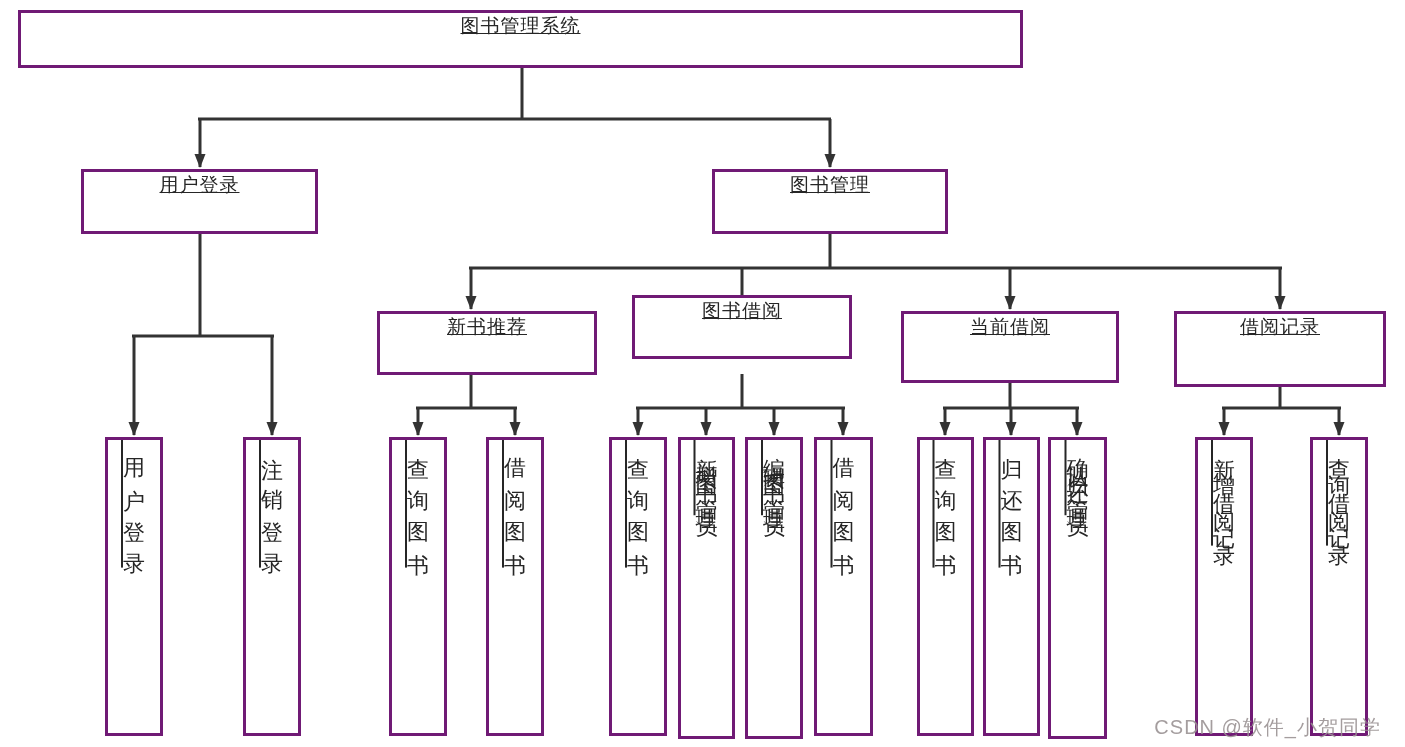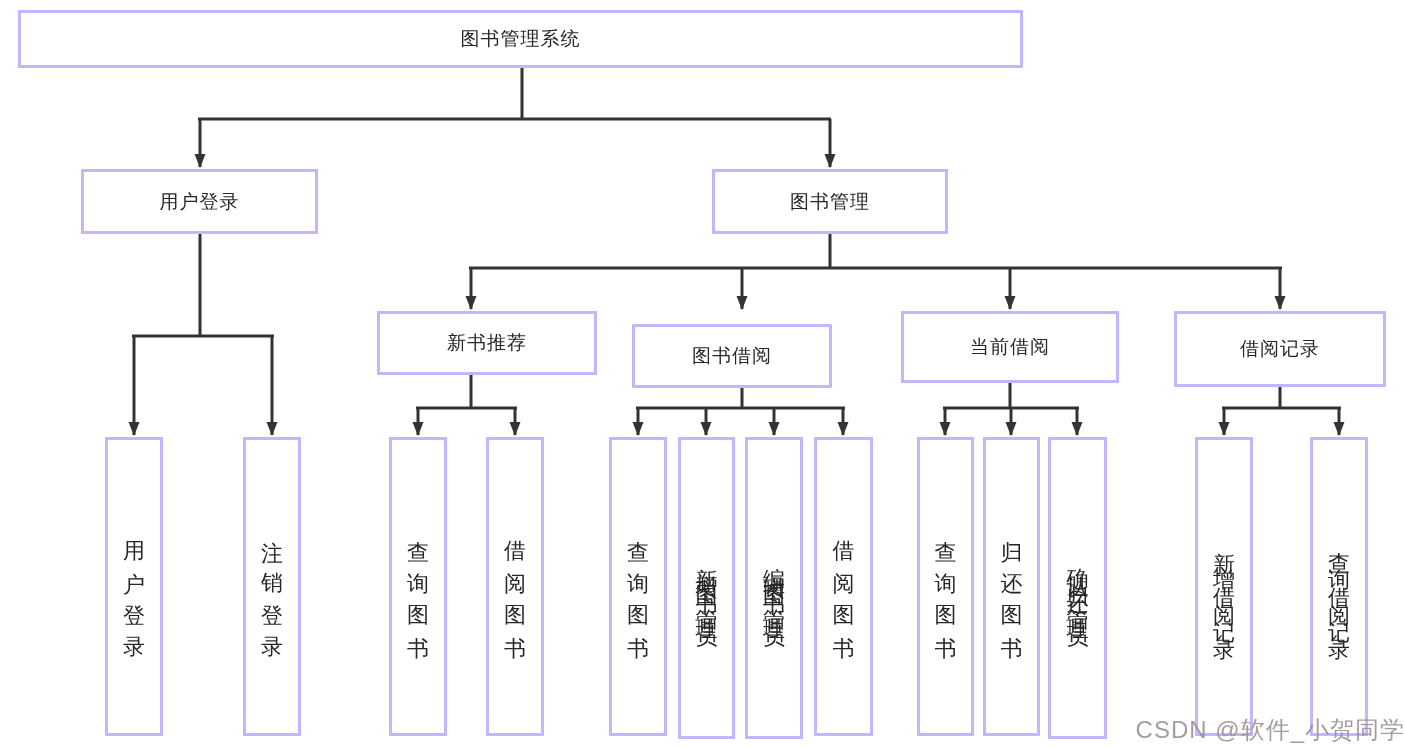--- a/index.html
+++ b/index.html
@@ -19,45 +19,45 @@
     position: absolute;
     left: 0; top: 0;
     width: 1405px;
     height: 747px;
     z-index: 1;
     pointer-events: none;
   }
   .node {
     position: absolute;
     background: #ffffff;
-    border: 3px solid #c4b5fd;
+    border: 3px solid #701a75;
     display: flex;
-    align-items: center;
     justify-content: center;
     box-sizing: border-box;
     z-index: 2;
     color: #262626;
+    text-decoration: underline;
   }
   .hbox {
     font-size: 19px;
     letter-spacing: 1px;
     white-space: nowrap;
   }
   .leaf .v-text {
     writing-mode: vertical-rl;
     text-orientation: mixed;
     font-size: 22px;
     line-height: 1;
     color: #262626;
   }
   #watermark {
     position: absolute;
-    right: 0;
+    right: 24px;
     top: 714px;
-    font-size: 24px;
+    font-size: 20px;
     color: rgba(154, 146, 148, 0.9);
     letter-spacing: 1px;
     z-index: 5;
     white-space: nowrap;
   }
 </style>
 </head>
 <body>
 
 <div id="canvas">
@@ -112,21 +112,21 @@
   <div class="node hbox" style="left:81px; top:169px; width:237px; height:65px;">
     <span>用户登录</span>
   </div>
   <div class="node hbox" style="left:712px; top:169px; width:236px; height:65px;">
     <span>图书管理</span>
   </div>
 
   <div class="node hbox" style="left:377px; top:311px; width:220px; height:64px;">
     <span>新书推荐</span>
   </div>
-  <div class="node hbox" style="left:632px; top:324px; width:200px; height:64px;">
+  <div class="node hbox" style="left:632px; top:295px; width:220px; height:64px;">
     <span>图书借阅</span>
   </div>
   <div class="node hbox" style="left:901px; top:311px; width:218px; height:72px;">
     <span>当前借阅</span>
   </div>
   <div class="node hbox" style="left:1174px; top:311px; width:212px; height:76px;">
     <span>借阅记录</span>
   </div>
 
   <div class="node leaf" style="left:105px; top:437px; width:58px; height:299px;">

